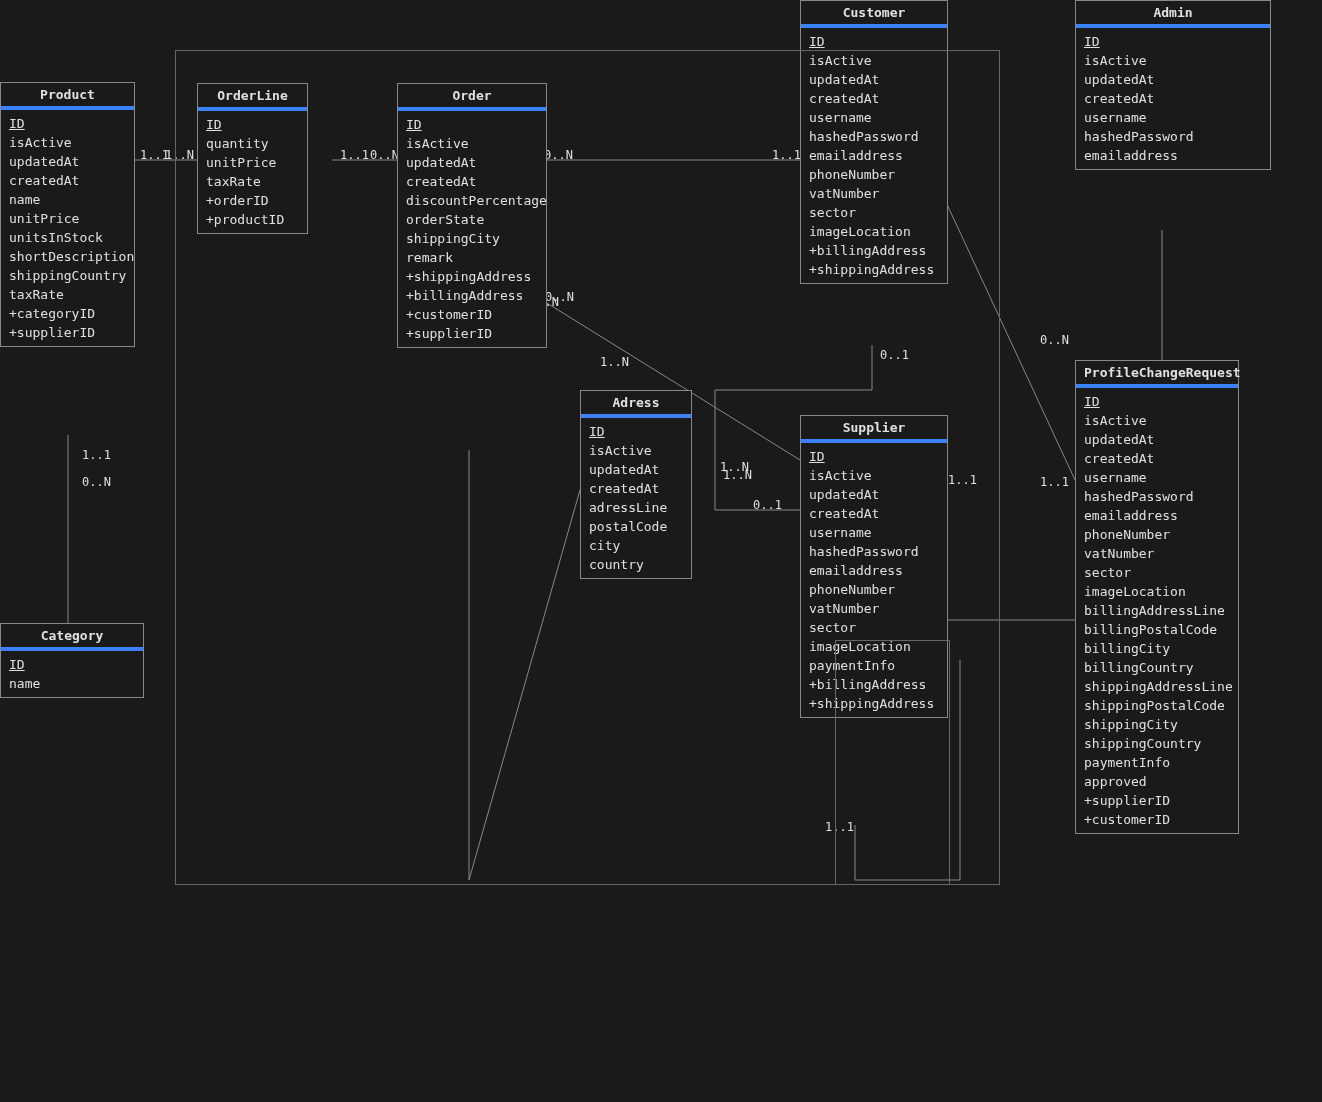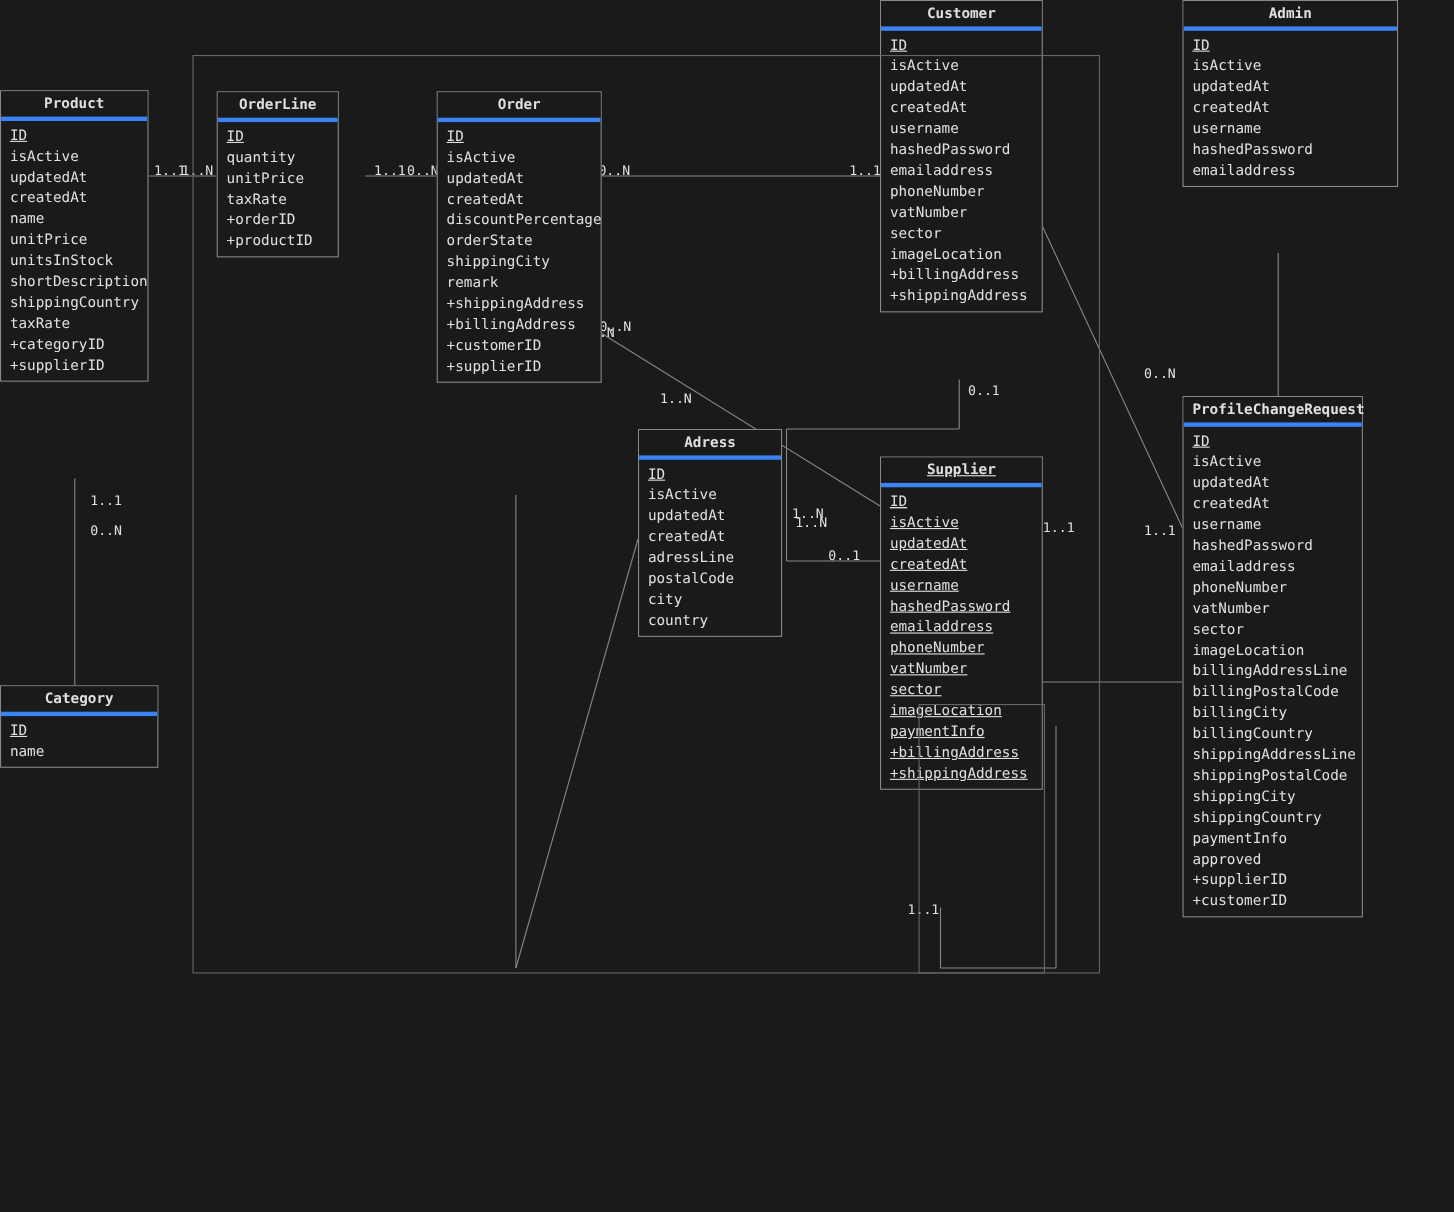--- a/index.html
+++ b/index.html
@@ -195,35 +195,35 @@
       <div class="entity-field">emailaddress</div>
       <div class="entity-field">phoneNumber</div>
       <div class="entity-field">vatNumber</div>
       <div class="entity-field">sector</div>
       <div class="entity-field">imageLocation</div>
       <div class="entity-field">+billingAddress</div>
       <div class="entity-field">+shippingAddress</div>
     </div>
   </div>
 
-  <div class="entity-box" style="left:580px; top:390px; width:131px;">
+  <div class="entity-box" style="left:580px; top:390px; width:112px;">
     <div class="entity-header">Adress</div>
     <div class="entity-body">
       <div class="entity-field underline">ID</div>
       <div class="entity-field">isActive</div>
       <div class="entity-field">updatedAt</div>
       <div class="entity-field">createdAt</div>
       <div class="entity-field">adressLine</div>
       <div class="entity-field">postalCode</div>
       <div class="entity-field">city</div>
       <div class="entity-field">country</div>
     </div>
   </div>
 
-  <div class="entity-box" style="left:800px; top:415px; width:148px;text-decoration:underline;">
+  <div class="entity-box" style="left:800px; top:415px; width:148px;">
     <div class="entity-header">Supplier</div>
     <div class="entity-body">
       <div class="entity-field underline">ID</div>
       <div class="entity-field">isActive</div>
       <div class="entity-field">updatedAt</div>
       <div class="entity-field">createdAt</div>
       <div class="entity-field">username</div>
       <div class="entity-field">hashedPassword</div>
       <div class="entity-field">emailaddress</div>
       <div class="entity-field">phoneNumber</div>

